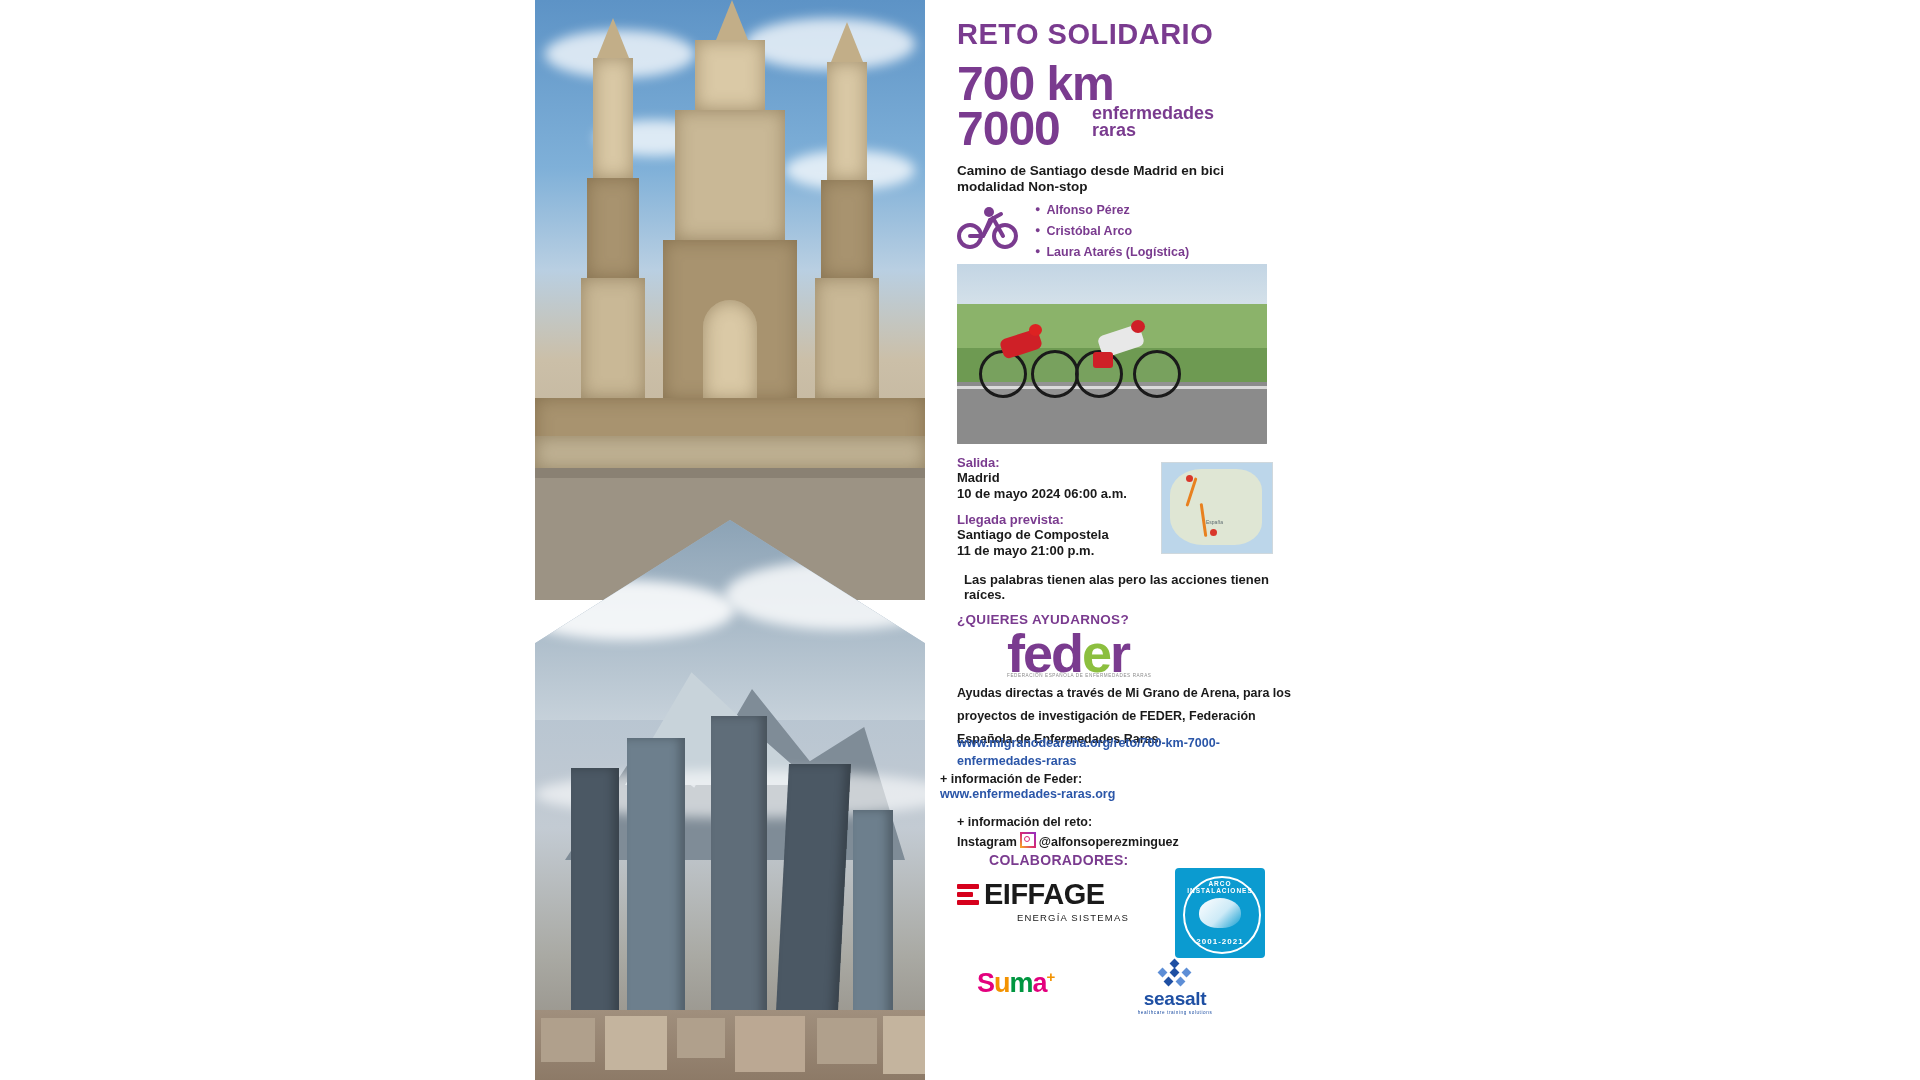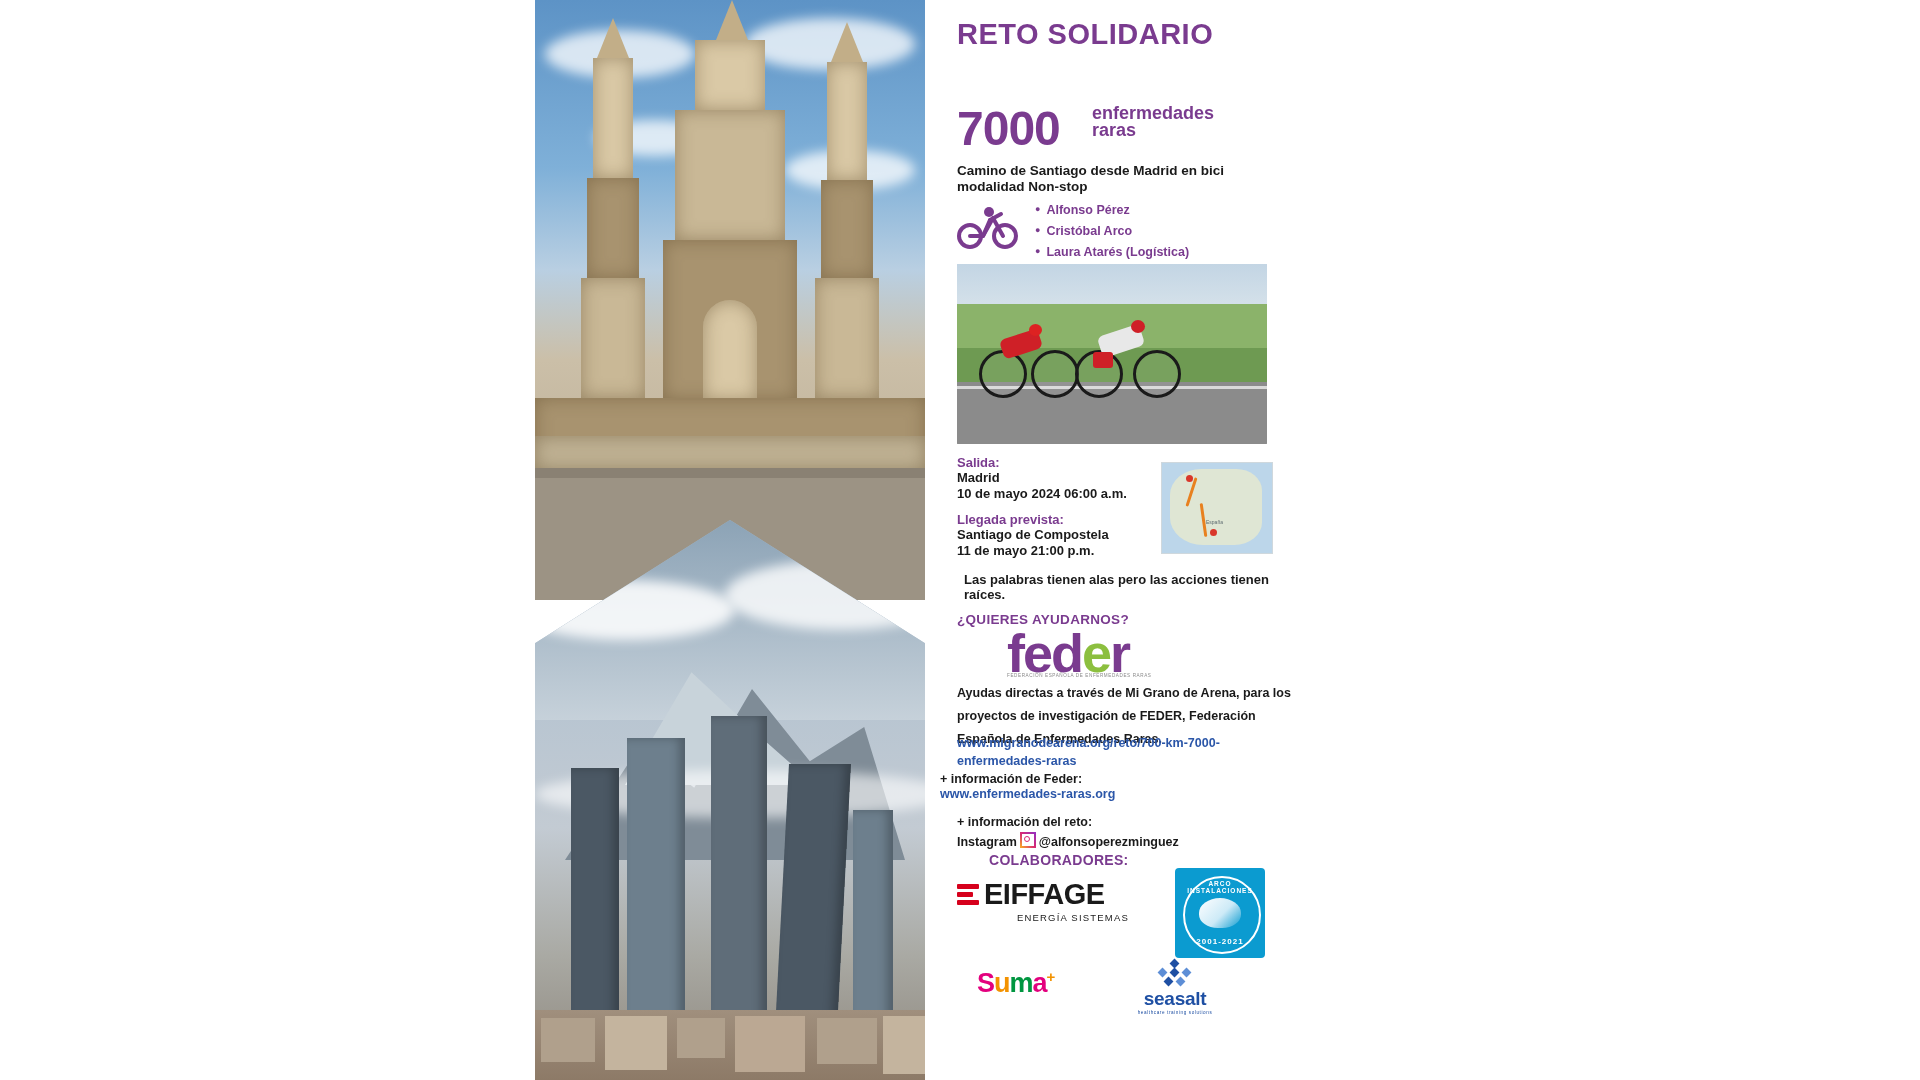--- a/index.html
+++ b/index.html
@@ -542,20 +542,21 @@
       <div class="city-blk" style="left:142px; bottom:22px; width:48px; height:40px;"></div>
       <div class="city-blk" style="left:200px; bottom:8px;  width:70px; height:56px; background:#bba893;"></div>
       <div class="city-blk" style="left:282px; bottom:16px; width:60px; height:46px;"></div>
       <div class="city-blk" style="left:348px; bottom:6px;  width:44px; height:58px; background:#c4b49e;"></div>
     </div>
   </div>
 
   <div class="right-col">
 
     <div class="kicker">RETO SOLIDARIO</div>
+    <div class="big-700">700 km</div>
     <div class="big-7000">7000</div>
     <div class="raras">
       <div>enfermedades</div>
       <div>raras</div>
     </div>
 
     <div class="subtitle">Camino de Santiago desde Madrid en bici modalidad Non-stop</div>
 
     <svg class="bike-icon" viewBox="0 0 62 52">
       <circle cx="13" cy="36" r="11" fill="none" stroke="#7a3b8f" stroke-width="4"></circle>

